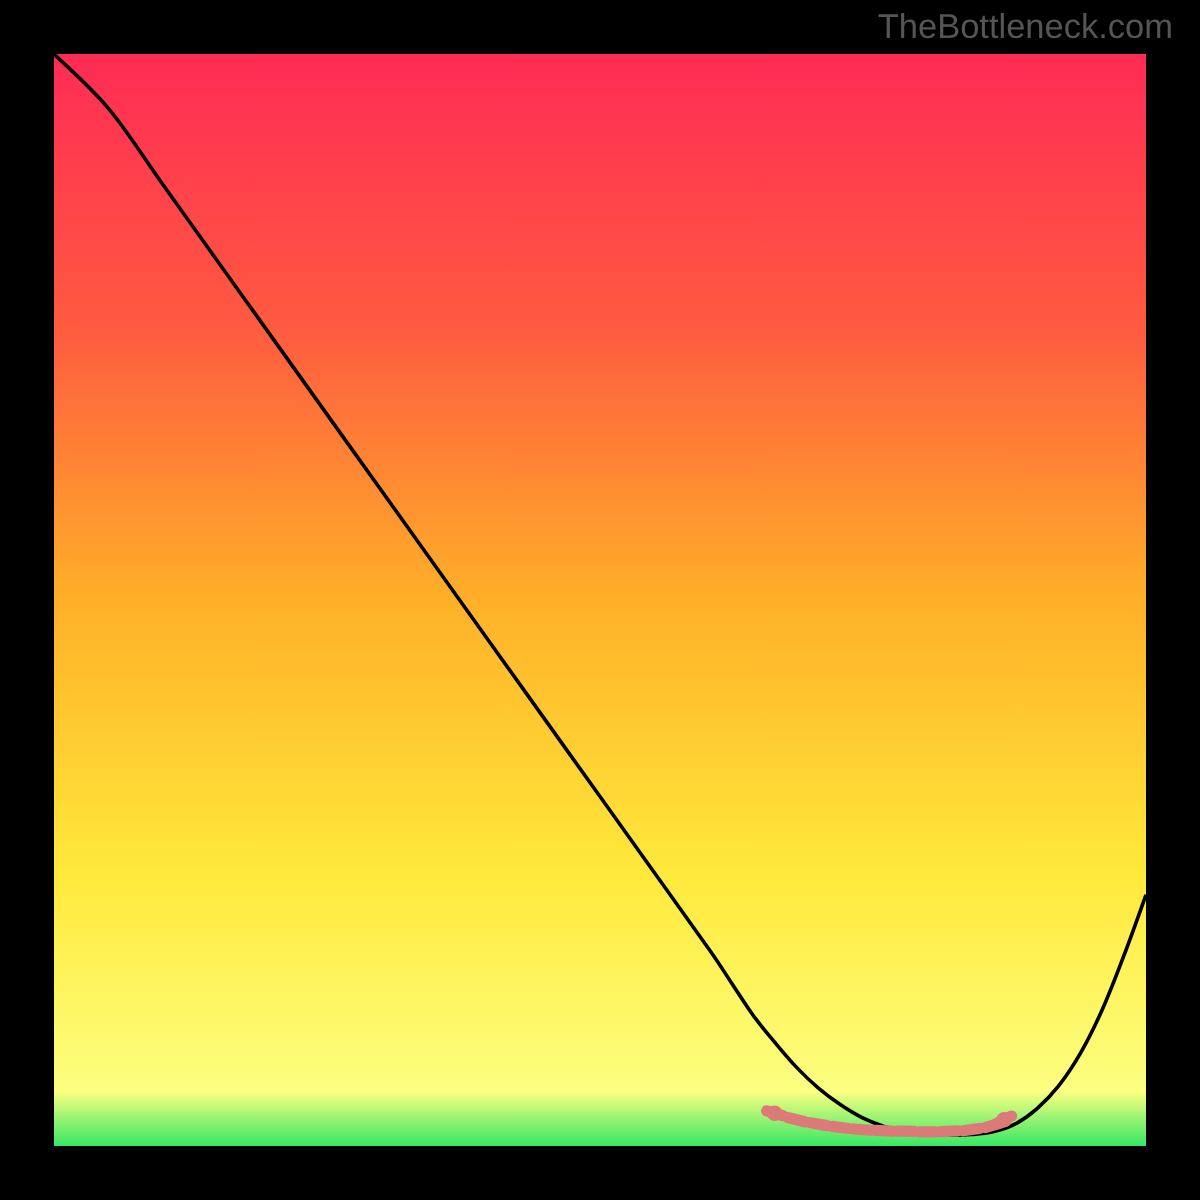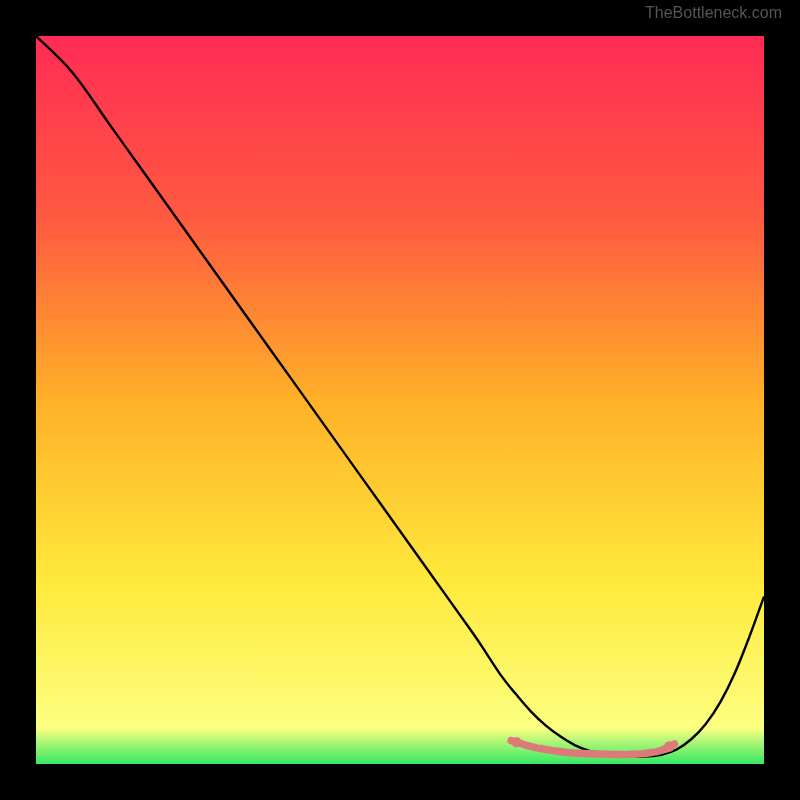--- a/index.html
+++ b/index.html
@@ -9,21 +9,21 @@
     background: #000;
     font-family: Arial, sans-serif;
     position: relative;
     overflow: hidden;
   }
   .watermark {
     position: absolute;
     top: 4px;
     right: 18px;
     color: #555;
-    font-size: 16px;
+    font-size: 23px;
     font-weight: 500;
     z-index: 10;
   }
   .chart-area {
     position: absolute;
     left: 36px;
     top: 36px;
     width: 728px;
     height: 728px;
   }

